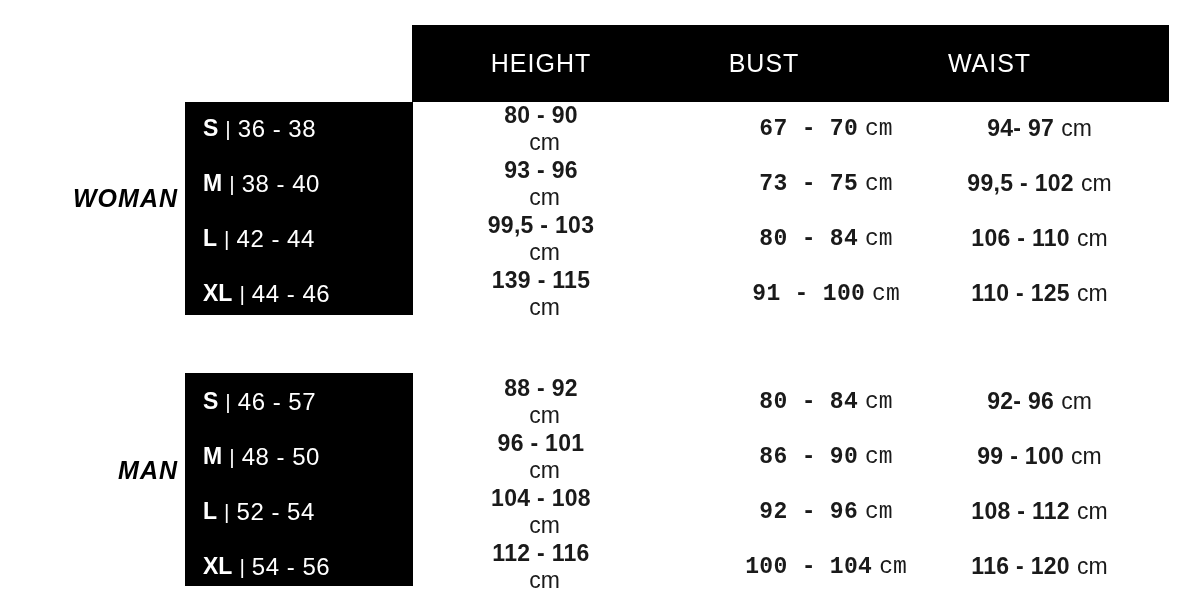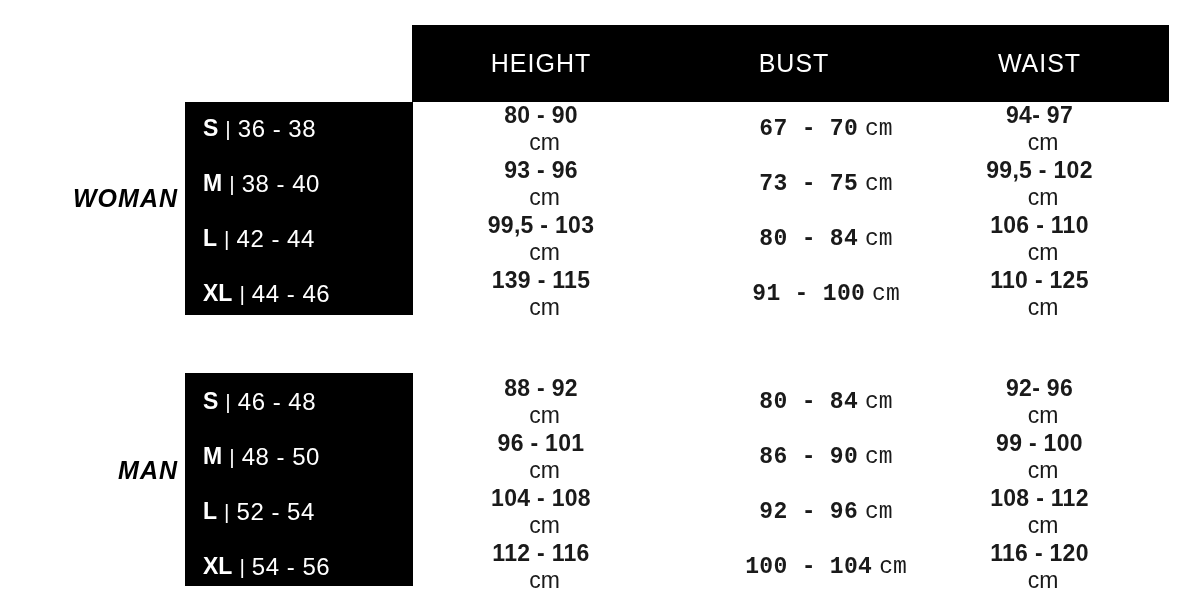--- a/index.html
+++ b/index.html
@@ -38,22 +38,22 @@
     height: 77px;
     display: flex;
     align-items: center;
     justify-content: center;
     color: #ffffff;
     font-size: 25px;
     letter-spacing: 1px;
     font-weight: 400;
   }
   .hc-height { left: 412px;  width: 258px; }
-  .hc-bust   { left: 674px;  width: 240px; }
-  .hc-waist  { left: 910px;  width: 259px; text-align: center; }
+  .hc-bust   { left: 644px;  width: 240px; }
+  .hc-waist  { left: 860px;  width: 259px; text-align: center; }
 
   
   .size-block {
     position: absolute;
     left: 185px;
     width: 228px;
     background: #000000;
   }
   .wm-block { top: 102px; height: 213px; }
   .mn-block { top: 373px; height: 213px; }
@@ -120,21 +120,21 @@
   .meas-cell .val {
     font-weight: bold;
     letter-spacing: 0.3px;
   }
   .meas-cell .unit {
     font-weight: 400;
     margin-left: 7px;
   }
   .mc-height { left: 412px; width: 258px; flex-direction: column; }
   .mc-bust   { left: 706px; width: 240px; font-family: Liberation Mono, monospace; }
-  .mc-waist  { left: 910px; width: 259px; flex-direction: column; }
+  .mc-waist  { left: 910px; width: 259px; }
 </style>
 </head>
 <body>
 
 <div class="sheet">
 
   <div class="header-band"></div>
 
   <div class="header-cell hc-height">HEIGHT</div>
   <div class="header-cell hc-bust">BUST</div>
@@ -223,21 +223,21 @@
     </div>
   </div>
 
   <div class="size-block mn-block"></div>
   <div class="group-label gl-man">MAN</div>
 
   <div class="row" style="top:375px;">
     <div class="size-cell">
       <span class="sz">S</span>
       <span class="sep">|</span>
-      <span class="eu">46 - 48</span>
+      <span class="eu">46 - 57</span>
     </div>
     <div class="meas-cell mc-height">
       <span class="val">88 - 92</span>
       <span class="unit">cm</span>
     </div>
     <div class="meas-cell mc-bust">
       <span class="val">80 - 84</span>
       <span class="unit">cm</span>
     </div>
     <div class="meas-cell mc-waist">

